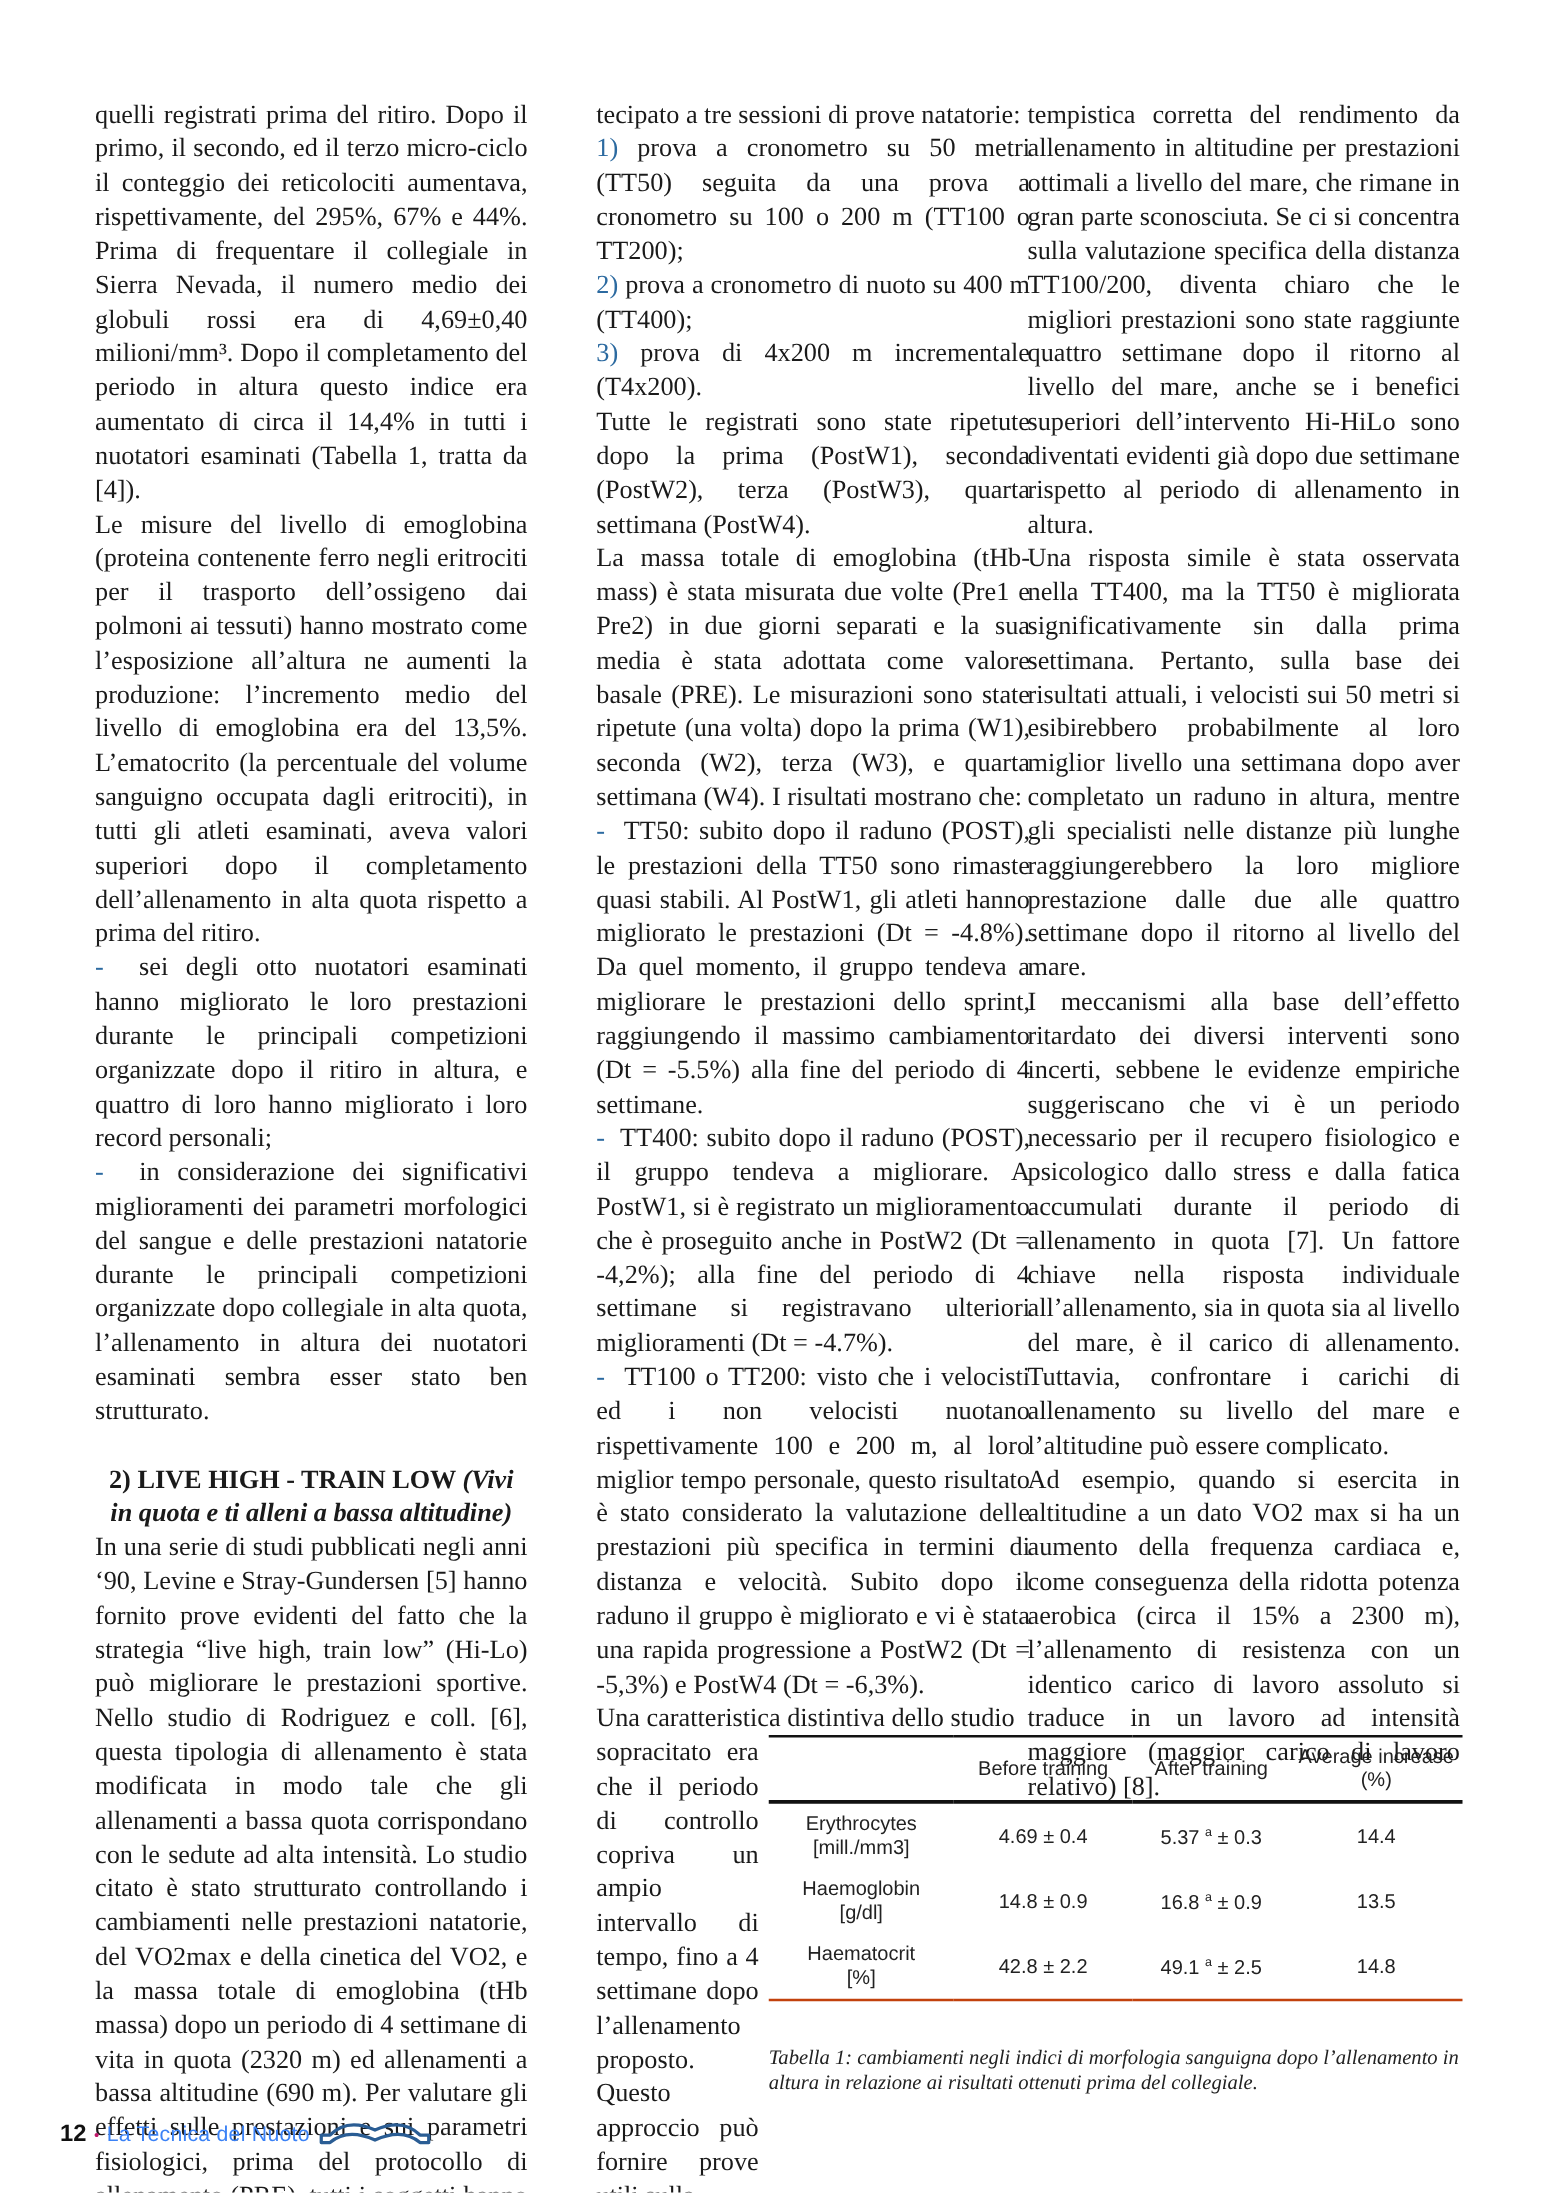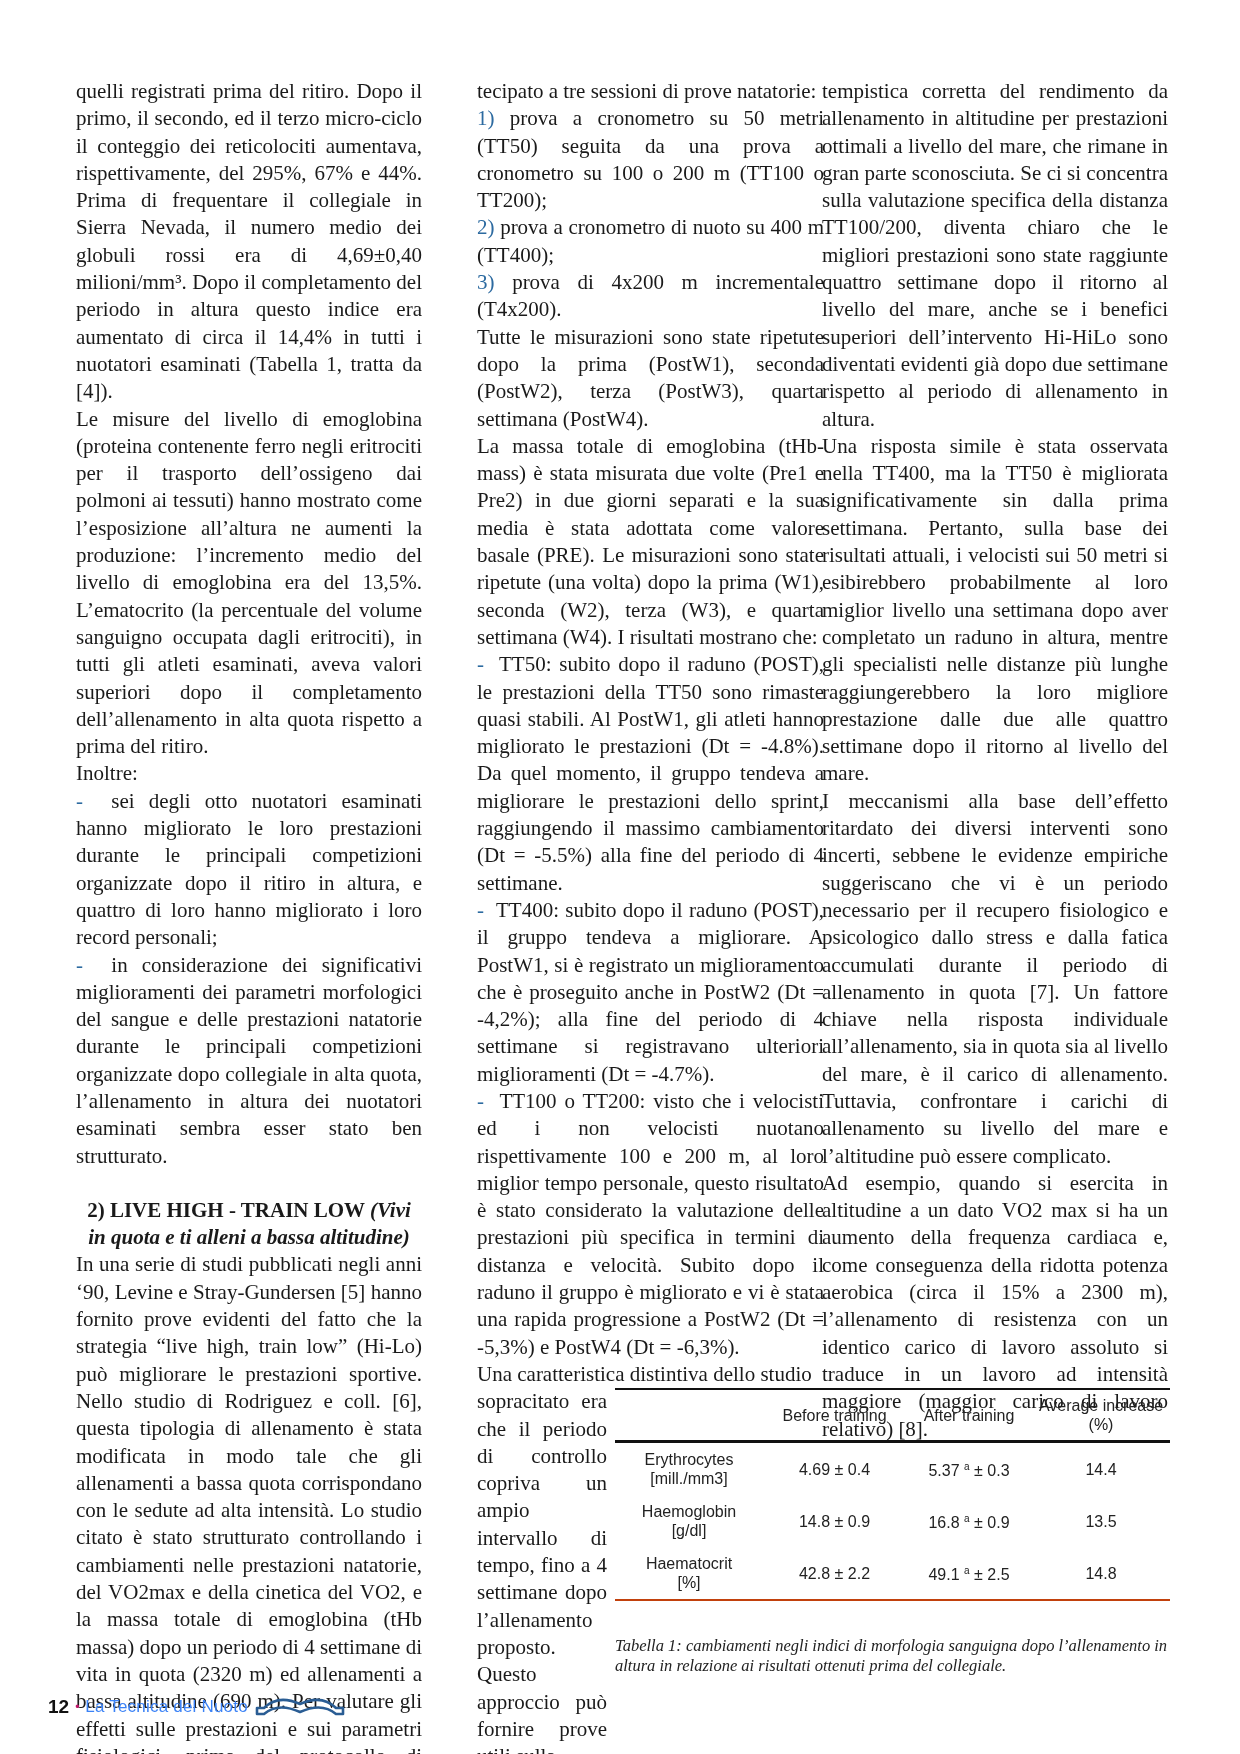--- a/index.html
+++ b/index.html
@@ -27,33 +27,32 @@
   .pnum { font-weight:bold; font-size:19px; color:#111; }
   .bullet { color:#c0186a; font-size:12px; }
   .mag { font-size:17px; color:#3b82f6; letter-spacing:0.2px; }
 </style>
 </head>
 <body>
 
 <div id="col1" class="col">
   <p>quelli registrati prima del ritiro. Dopo il primo, il secondo, ed il terzo micro-ciclo il conteggio dei reticolociti aumentava, rispettivamente, del 295%, 67% e 44%. Prima di frequentare il collegiale in Sierra Nevada, il numero medio dei globuli rossi era di 4,69±0,40 milioni/mm³. Dopo il completamento del periodo in altura questo indice era aumentato di circa il 14,4% in tutti i nuotatori esaminati (Tabella 1, tratta da [4]).</p>
   <p>Le misure del livello di emoglobina (proteina contenente ferro negli eritrociti per il trasporto dell’ossigeno dai polmoni ai tessuti) hanno mostrato come l’esposizione all’altura ne aumenti la produzione: l’incremento medio del livello di emoglobina era del 13,5%. L’ematocrito (la percentuale del volume sanguigno occupata dagli eritrociti), in tutti gli atleti esaminati, aveva valori superiori dopo il completamento dell’allenamento in alta quota rispetto a prima del ritiro.</p>
-  <p>Inoltre:</p>
   <p><span class="dash">-</span>&nbsp; <span>sei degli otto nuotatori esaminati hanno migliorato le loro prestazioni durante le principali competizioni organizzate dopo il ritiro in altura, e quattro di loro hanno migliorato i loro record personali;</span></p>
   <p><span class="dash">-</span>&nbsp; <span>in considerazione dei significativi miglioramenti dei parametri morfologici del sangue e delle prestazioni natatorie durante le principali competizioni organizzate dopo collegiale in alta quota, l’allenamento in altura dei nuotatori esaminati sembra esser stato ben strutturato.</span></p>
   <p class="heading"><span>2) LIVE HIGH - TRAIN LOW</span> <em>(Vivi in quota e ti alleni a bassa altitudine)</em></p>
   <p>In una serie di studi pubblicati negli anni ‘90, Levine e Stray-Gundersen [5] hanno fornito prove evidenti del fatto che la strategia “live high, train low” (Hi-Lo) può migliorare le prestazioni sportive. Nello studio di Rodriguez e coll. [6], questa tipologia di allenamento è stata modificata in modo tale che gli allenamenti a bassa quota corrispondano con le sedute ad alta intensità. Lo studio citato è stato strutturato controllando i cambiamenti nelle prestazioni natatorie, del VO2max e della cinetica del VO2, e la massa totale di emoglobina (tHb massa) dopo un periodo di 4 settimane di vita in quota (2320 m) ed allenamenti a bassa altitudine (690 m). Per valutare gli effetti sulle prestazioni e sui parametri fisiologici, prima del protocollo di allenamento (PRE), tutti i soggetti hanno par-</p>
 </div>
 
 <div id="col2" class="col">
   <p>tecipato a tre sessioni di prove natatorie:</p>
   <p><span class="num">1)</span> <span>prova a cronometro su 50 metri (TT50) seguita da una prova a cronometro su 100 o 200 m (TT100 o TT200);</span></p>
   <p><span class="num">2)</span> <span>prova a cronometro di nuoto su 400 m (TT400);</span></p>
   <p><span class="num">3)</span> <span>prova di 4x200 m incrementale (T4x200).</span></p>
-  <p>Tutte le misurazioni sono state ripetute dopo la prima (PostW1), seconda (PostW2), terza (PostW3), quarta settimana (PostW4).</p>
+  <p>Tutte le registrati sono state ripetute dopo la prima (PostW1), seconda (PostW2), terza (PostW3), quarta settimana (PostW4).</p>
   <p>La massa totale di emoglobina (tHb-mass) è stata misurata due volte (Pre1 e Pre2) in due giorni separati e la sua media è stata adottata come valore basale (PRE). Le misurazioni sono state ripetute (una volta) dopo la prima (W1), seconda (W2), terza (W3), e quarta settimana (W4). I risultati mostrano che:</p>
   <p><span class="dash">-</span>&nbsp; <span>TT50: subito dopo il raduno (POST), le prestazioni della TT50 sono rimaste quasi stabili. Al PostW1, gli atleti hanno migliorato le prestazioni (Dt = -4.8%). Da quel momento, il gruppo tendeva a migliorare le prestazioni dello sprint, raggiungendo il massimo cambiamento (Dt = -5.5%) alla fine del periodo di 4 settimane.</span></p>
   <p><span class="dash">-</span>&nbsp; <span>TT400: subito dopo il raduno (POST), il gruppo tendeva a migliorare. A PostW1, si è registrato un miglioramento che è proseguito anche in PostW2 (Dt = -4,2%); alla fine del periodo di 4 settimane si registravano ulteriori miglioramenti (Dt = -4.7%).</span></p>
   <p><span class="dash">-</span>&nbsp; <span>TT100 o TT200: visto che i velocisti ed i non velocisti nuotano rispettivamente 100 e 200 m, al loro miglior tempo personale, questo risultato è stato considerato la valutazione delle prestazioni più specifica in termini di distanza e velocità. Subito dopo il raduno il gruppo è migliorato e vi è stata una rapida progressione a PostW2 (Dt = -5,3%) e PostW4 (Dt = -6,3%).</span></p>
   <p>Una caratteristica distintiva dello studio</p>
   <p class="narrow">sopracitato era che il periodo di controllo copriva un ampio intervallo di tempo, fino a 4 settimane dopo l’allenamento proposto.</p>
   <p class="narrow">Questo approccio può fornire prove utili sulla</p>
 </div>
 
 <div id="col3" class="col">

